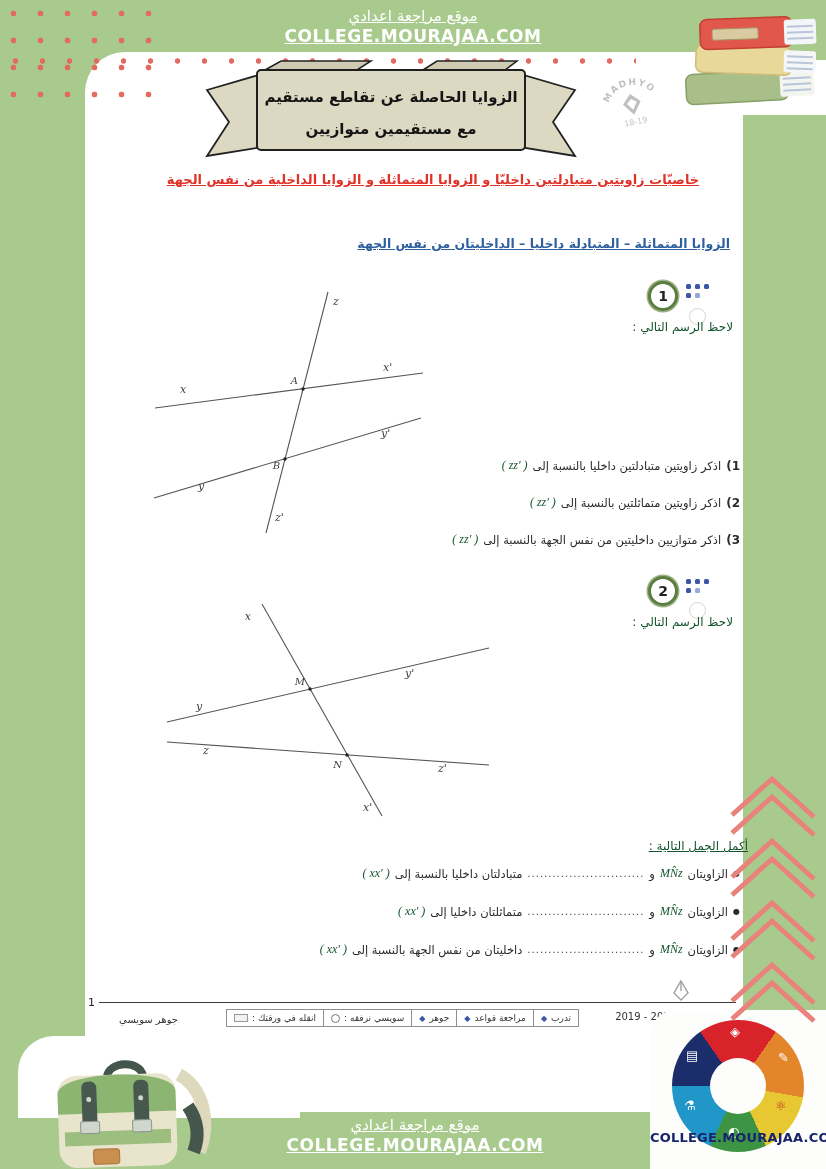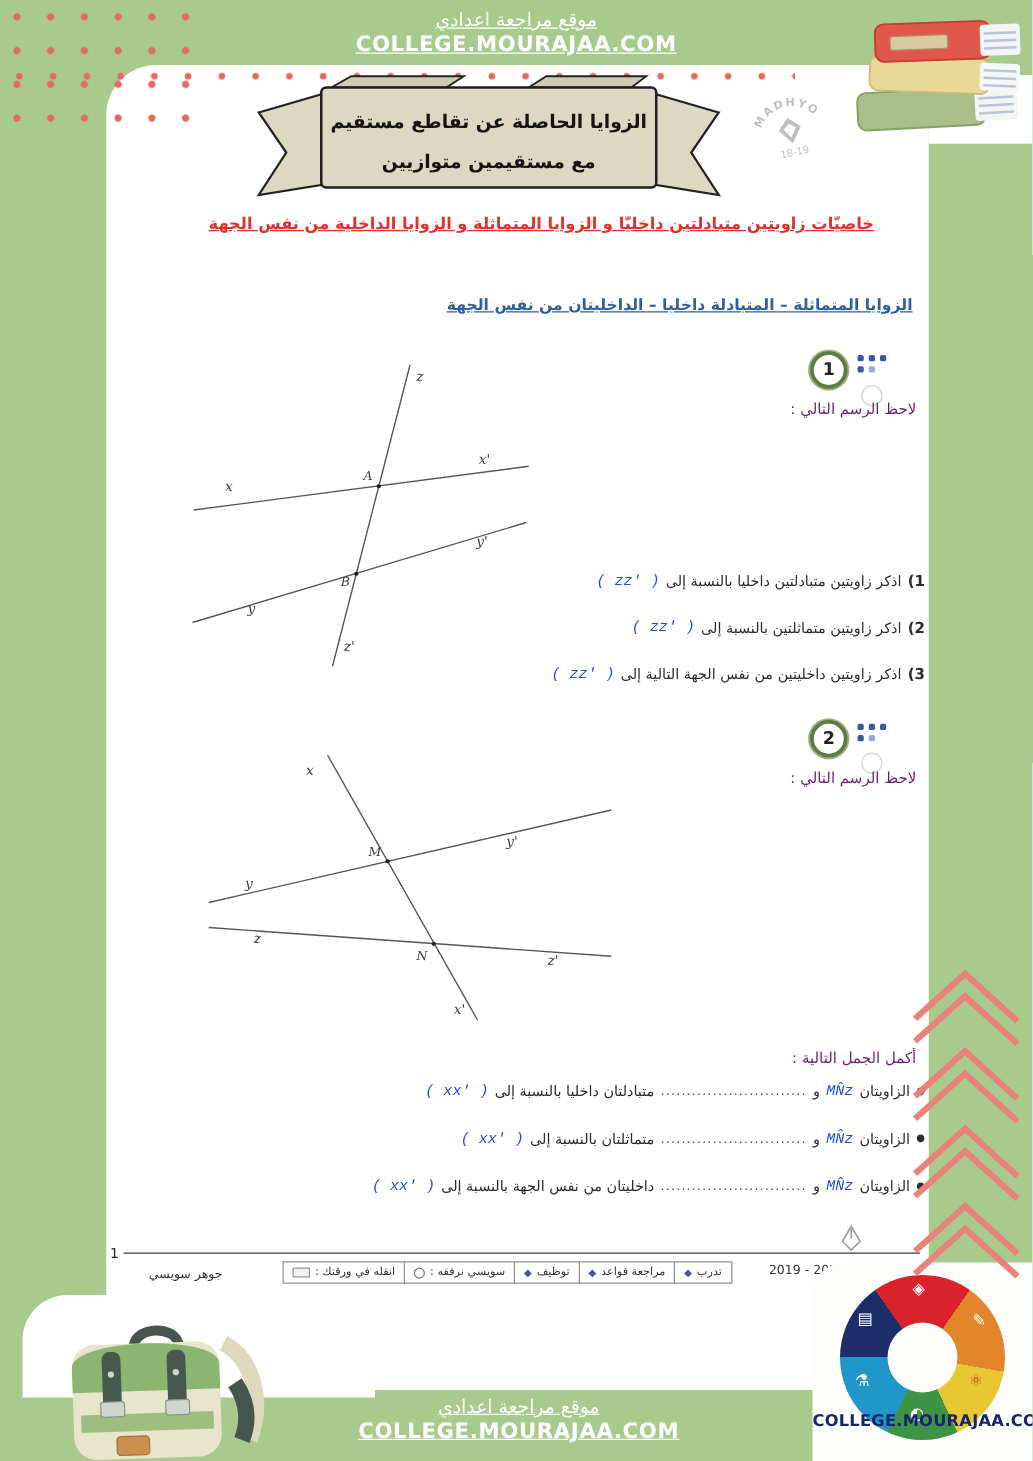--- a/index.html
+++ b/index.html
@@ -58,35 +58,35 @@
   }
   .bluedots { width:28px; }
   .bluedots .rowd { display:flex; gap:4px; margin-bottom:4px; }
   .bluedots i { width:5px; height:5px; border-radius:1.5px; background:#3c55a8; display:block; }
   .bluedots i.lt { background:#93a9d9; }
   .faint-circle {
     width:17px; height:17px; border-radius:50%;
     border:1px solid #c6c6c6; opacity:.75;
   }
   .observe {
-    direction:rtl; font-size:12px; color:#701a75; width:178px;
+    direction:rtl; font-size:12px; color:#14532d; width:178px;
   }
 
   
   svg text.dlabel { font-family:"DejaVu Serif", serif; font-style:italic; font-size:11px; fill:#3f3f3f; }
   svg text.plabel { font-family:"DejaVu Serif", serif; font-style:italic; font-size:10px; fill:#3f3f3f; }
   svg line.dline { stroke:#555555; stroke-width:1.1; }
 
   
   .qrow {
     direction:rtl; display:flex; align-items:center; gap:5px;
     font-size:11.5px; color:#2b2b2b;
   }
   .qnum { font-weight:bold; font-size:12px; }
-  .mathref, .angle { font-family:Liberation Mono, monospace; font-style:italic; font-size:12px; color:#1d4ed8; direction:ltr; unicode-bidi:isolate; }
+  .mathref, .angle { font-family:Liberation Serif, serif; font-style:italic; font-size:12px; color:#14532d; direction:ltr; unicode-bidi:isolate; }
   .dotsfill { letter-spacing:1px; color:#444; font-size:10px; }
   .bullet { font-size:8px; line-height:1; }
 
   
   .pageline { left:88px; top:996px; width:648px; display:flex; align-items:center; }
   .pageline .num { font-size:11px; color:#222; margin-right:4px; }
   .pageline .line { flex:1; border-top:1.5px solid #3a3a3a; }
   .legend {
     left:227px; top:1009px; display:flex; direction:rtl;
     font-size:9px; color:#333;
@@ -230,21 +230,21 @@
   <span>اذكر زاويتين متبادلتين داخليا بالنسبة إلى</span>
   <span class="mathref">( zz' )</span>
 </div>
 <div class="abs qrow" style="left:385px; top:495px; width:355px;">
   <bdi dir="ltr" class="qnum">(2</bdi>
   <span>اذكر زاويتين متماثلتين بالنسبة إلى</span>
   <span class="mathref">( zz' )</span>
 </div>
 <div class="abs qrow" style="left:385px; top:532px; width:355px;">
   <bdi dir="ltr" class="qnum">(3</bdi>
-  <span>اذكر زاويتين داخليتين من نفس الجهة التالية إلى</span>
+  <span>اذكر متوازيين داخليتين من نفس الجهة بالنسبة إلى</span>
   <span class="mathref">( zz' )</span>
 </div>
 
 <div class="abs badge" style="left:648px; top:576px;">
   <span>2</span>
 </div>
 <div class="abs bluedots" style="left:686px; top:579px;">
   <div class="rowd">
       <i></i>
       <i></i>
@@ -267,38 +267,38 @@
   <text class="dlabel" x="101" y="22" text-anchor="end">x</text>
   <text class="dlabel" x="46" y="112">y</text>
   <text class="dlabel" x="255" y="79">y'</text>
   <text class="plabel" x="155" y="87" text-anchor="end">M</text>
   <text class="dlabel" x="53" y="156">z</text>
   <text class="dlabel" x="288" y="174">z'</text>
   <text class="plabel" x="192" y="170" text-anchor="end">N</text>
   <text class="dlabel" x="213" y="213">x'</text>
 </svg>
 
-<div class="abs observe" style="left:555px; top:839px;">أكمل الجمل التالية :</div>
+<div class="abs observe" style="left:570px; top:839px;text-decoration:underline;">أكمل الجمل التالية :</div>
 
 <div class="abs qrow" style="left:280px; top:866px; width:460px;">
   <span class="bullet">●</span>
   <span>الزاويتان</span>
   <span class="angle">MN̂z</span>
   <span>و</span>
   <span class="dotsfill">............................</span>
   <span>متبادلتان داخليا بالنسبة إلى</span>
   <span class="mathref">( xx' )</span>
 </div>
 <div class="abs qrow" style="left:280px; top:904px; width:460px;">
   <span class="bullet">●</span>
   <span>الزاويتان</span>
   <span class="angle">MN̂z</span>
   <span>و</span>
   <span class="dotsfill">............................</span>
-  <span>متماثلتان بالنسبة إلى</span>
+  <span>متماثلتان داخليا إلى</span>
   <span class="mathref">( xx' )</span>
 </div>
 <div class="abs qrow" style="left:280px; top:942px; width:460px;">
   <span class="bullet">●</span>
   <span>الزاويتان</span>
   <span class="angle">MN̂z</span>
   <span>و</span>
   <span class="dotsfill">............................</span>
   <span>داخليتان من نفس الجهة بالنسبة إلى</span>
   <span class="mathref">( xx' )</span>
@@ -317,21 +317,21 @@
 <div class="abs legend">
   <div class="cell">
     <span>تدرب</span>
     <span class="sym-d">◆</span>
   </div>
   <div class="cell">
     <span>مراجعة قواعد</span>
     <span class="sym-d">◆</span>
   </div>
   <div class="cell">
-    <span>توظيف</span>
+    <span>جوهر</span>
     <span class="sym-d">◆</span>
   </div>
   <div class="cell">
     <span>سويسي نرفقه :</span>
     <span class="sym-c"></span>
   </div>
   <div class="cell">
     <span>انقله في ورقتك :</span>
     <span class="sym-r"></span>
   </div>

